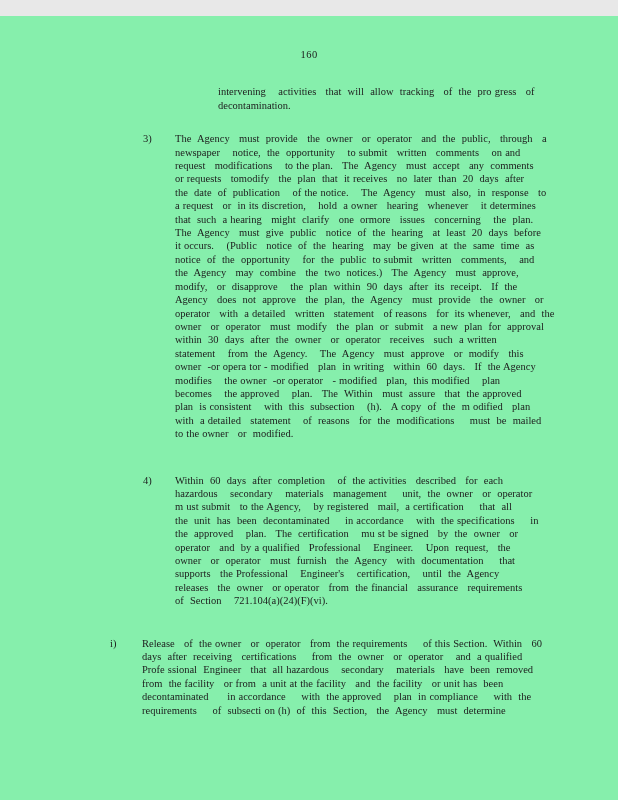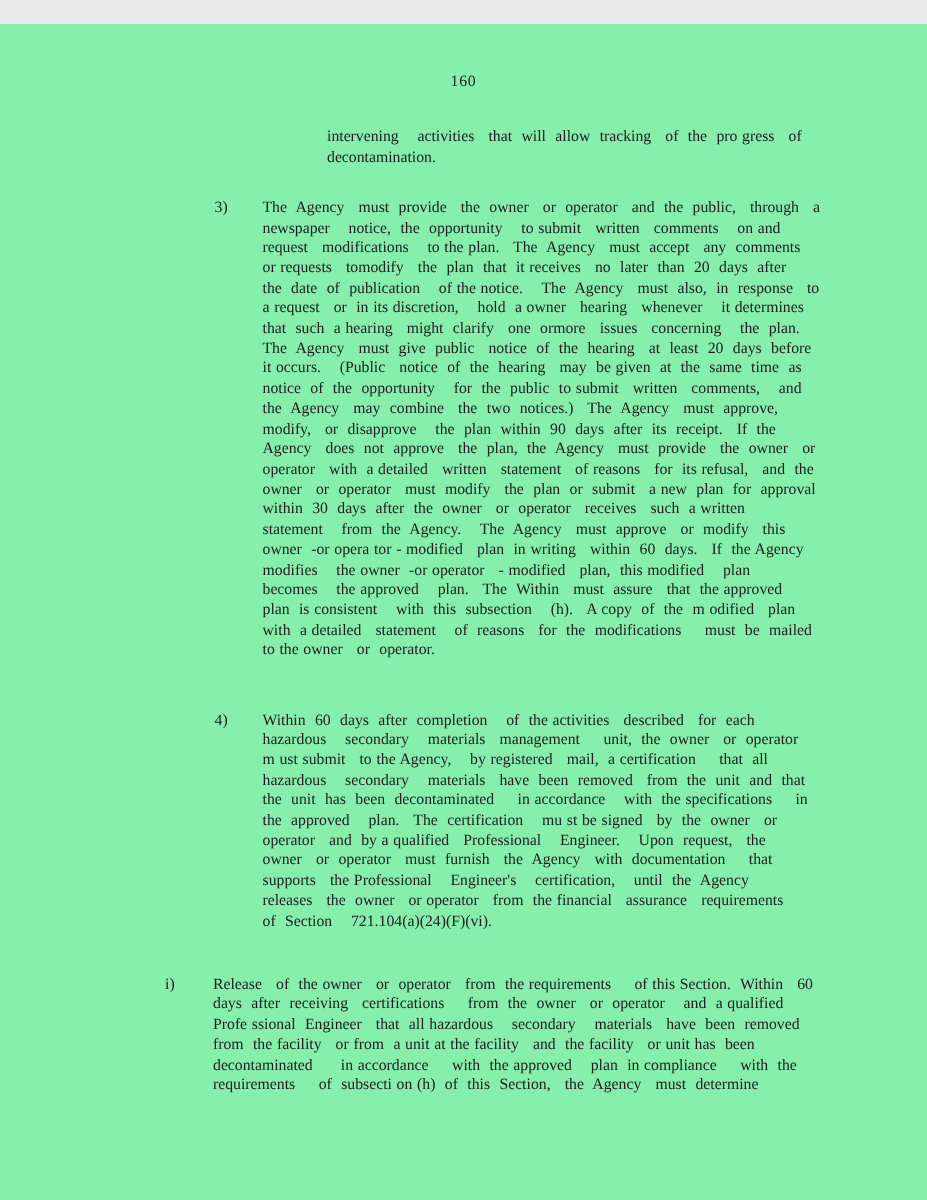--- a/index.html
+++ b/index.html
@@ -77,40 +77,39 @@
         <div class="text-line">or requests   tomodify   the  plan  that  it receives   no  later  than  20  days  after</div>
         <div class="text-line">the  date  of  publication    of the notice.    The  Agency   must  also,  in  response   to</div>
         <div class="text-line">a request   or  in its discretion,    hold  a owner   hearing   whenever    it determines</div>
         <div class="text-line">that  such  a hearing   might  clarify   one  ormore   issues   concerning    the  plan.</div>
         <div class="text-line">The  Agency   must  give  public   notice  of  the  hearing   at  least  20  days  before</div>
         <div class="text-line">it occurs.    (Public   notice  of  the  hearing   may  be given  at  the  same  time  as</div>
         <div class="text-line">notice  of  the  opportunity    for  the  public  to submit   written   comments,    and</div>
         <div class="text-line">the  Agency   may  combine   the  two  notices.)   The  Agency   must  approve,</div>
         <div class="text-line">modify,   or  disapprove    the  plan  within  90  days  after  its  receipt.   If  the</div>
         <div class="text-line">Agency   does  not  approve   the  plan,  the  Agency   must  provide   the  owner   or</div>
-        <div class="text-line">operator   with  a detailed   written   statement   of reasons   for  its refusal,   and  the</div>
+        <div class="text-line">operator   with  a detailed   written   statement   of reasons   for  its whenever,   and  the</div>
         <div class="text-line">owner   or  operator   must  modify   the  plan  or  submit   a new  plan  for  approval</div>
         <div class="text-line">within  30  days  after  the  owner   or  operator   receives   such  a written</div>
         <div class="text-line">statement    from  the  Agency.    The  Agency   must  approve   or  modify   this</div>
         <div class="text-line">owner  -or opera tor - modified   plan  in writing   within  60  days.   If  the Agency</div>
         <div class="text-line">modifies    the owner  -or operator   - modified   plan,  this modified    plan</div>
         <div class="text-line">becomes    the approved    plan.   The  Within   must  assure   that  the approved</div>
         <div class="text-line">plan  is consistent    with  this  subsection    (h).   A copy  of  the  m odified   plan</div>
         <div class="text-line">with  a detailed   statement    of  reasons   for  the  modifications     must  be  mailed</div>
-        <div class="text-line">to the owner   or  operator.</div>
+        <div class="text-line">to the owner   or  modified.</div>
       </div>
   </div>
 
   <div class="para para-num para-4">
     <div class="para-label">4)</div>
     <div class="para-body">
         <div class="text-line">Within  60  days  after  completion    of  the activities   described   for  each</div>
         <div class="text-line">hazardous    secondary    materials   management     unit,  the  owner   or  operator</div>
         <div class="text-line">m ust submit   to the Agency,    by registered   mail,  a certification     that  all</div>
-        <div class="text-line">hazardous    secondary    materials   have  been  removed   from  the  unit  and  that</div>
         <div class="text-line">the  unit  has  been  decontaminated     in accordance    with  the specifications     in</div>
         <div class="text-line">the  approved    plan.   The  certification    mu st be signed   by  the  owner   or</div>
         <div class="text-line">operator   and  by a qualified   Professional    Engineer.    Upon  request,   the</div>
         <div class="text-line">owner   or  operator   must  furnish   the  Agency   with  documentation     that</div>
         <div class="text-line">supports   the Professional    Engineer's    certification,    until  the  Agency</div>
         <div class="text-line">releases   the  owner   or operator   from  the financial   assurance   requirements</div>
         <div class="text-line">of  Section    721.104(a)(24)(F)(vi).</div>
       </div>
   </div>
 

